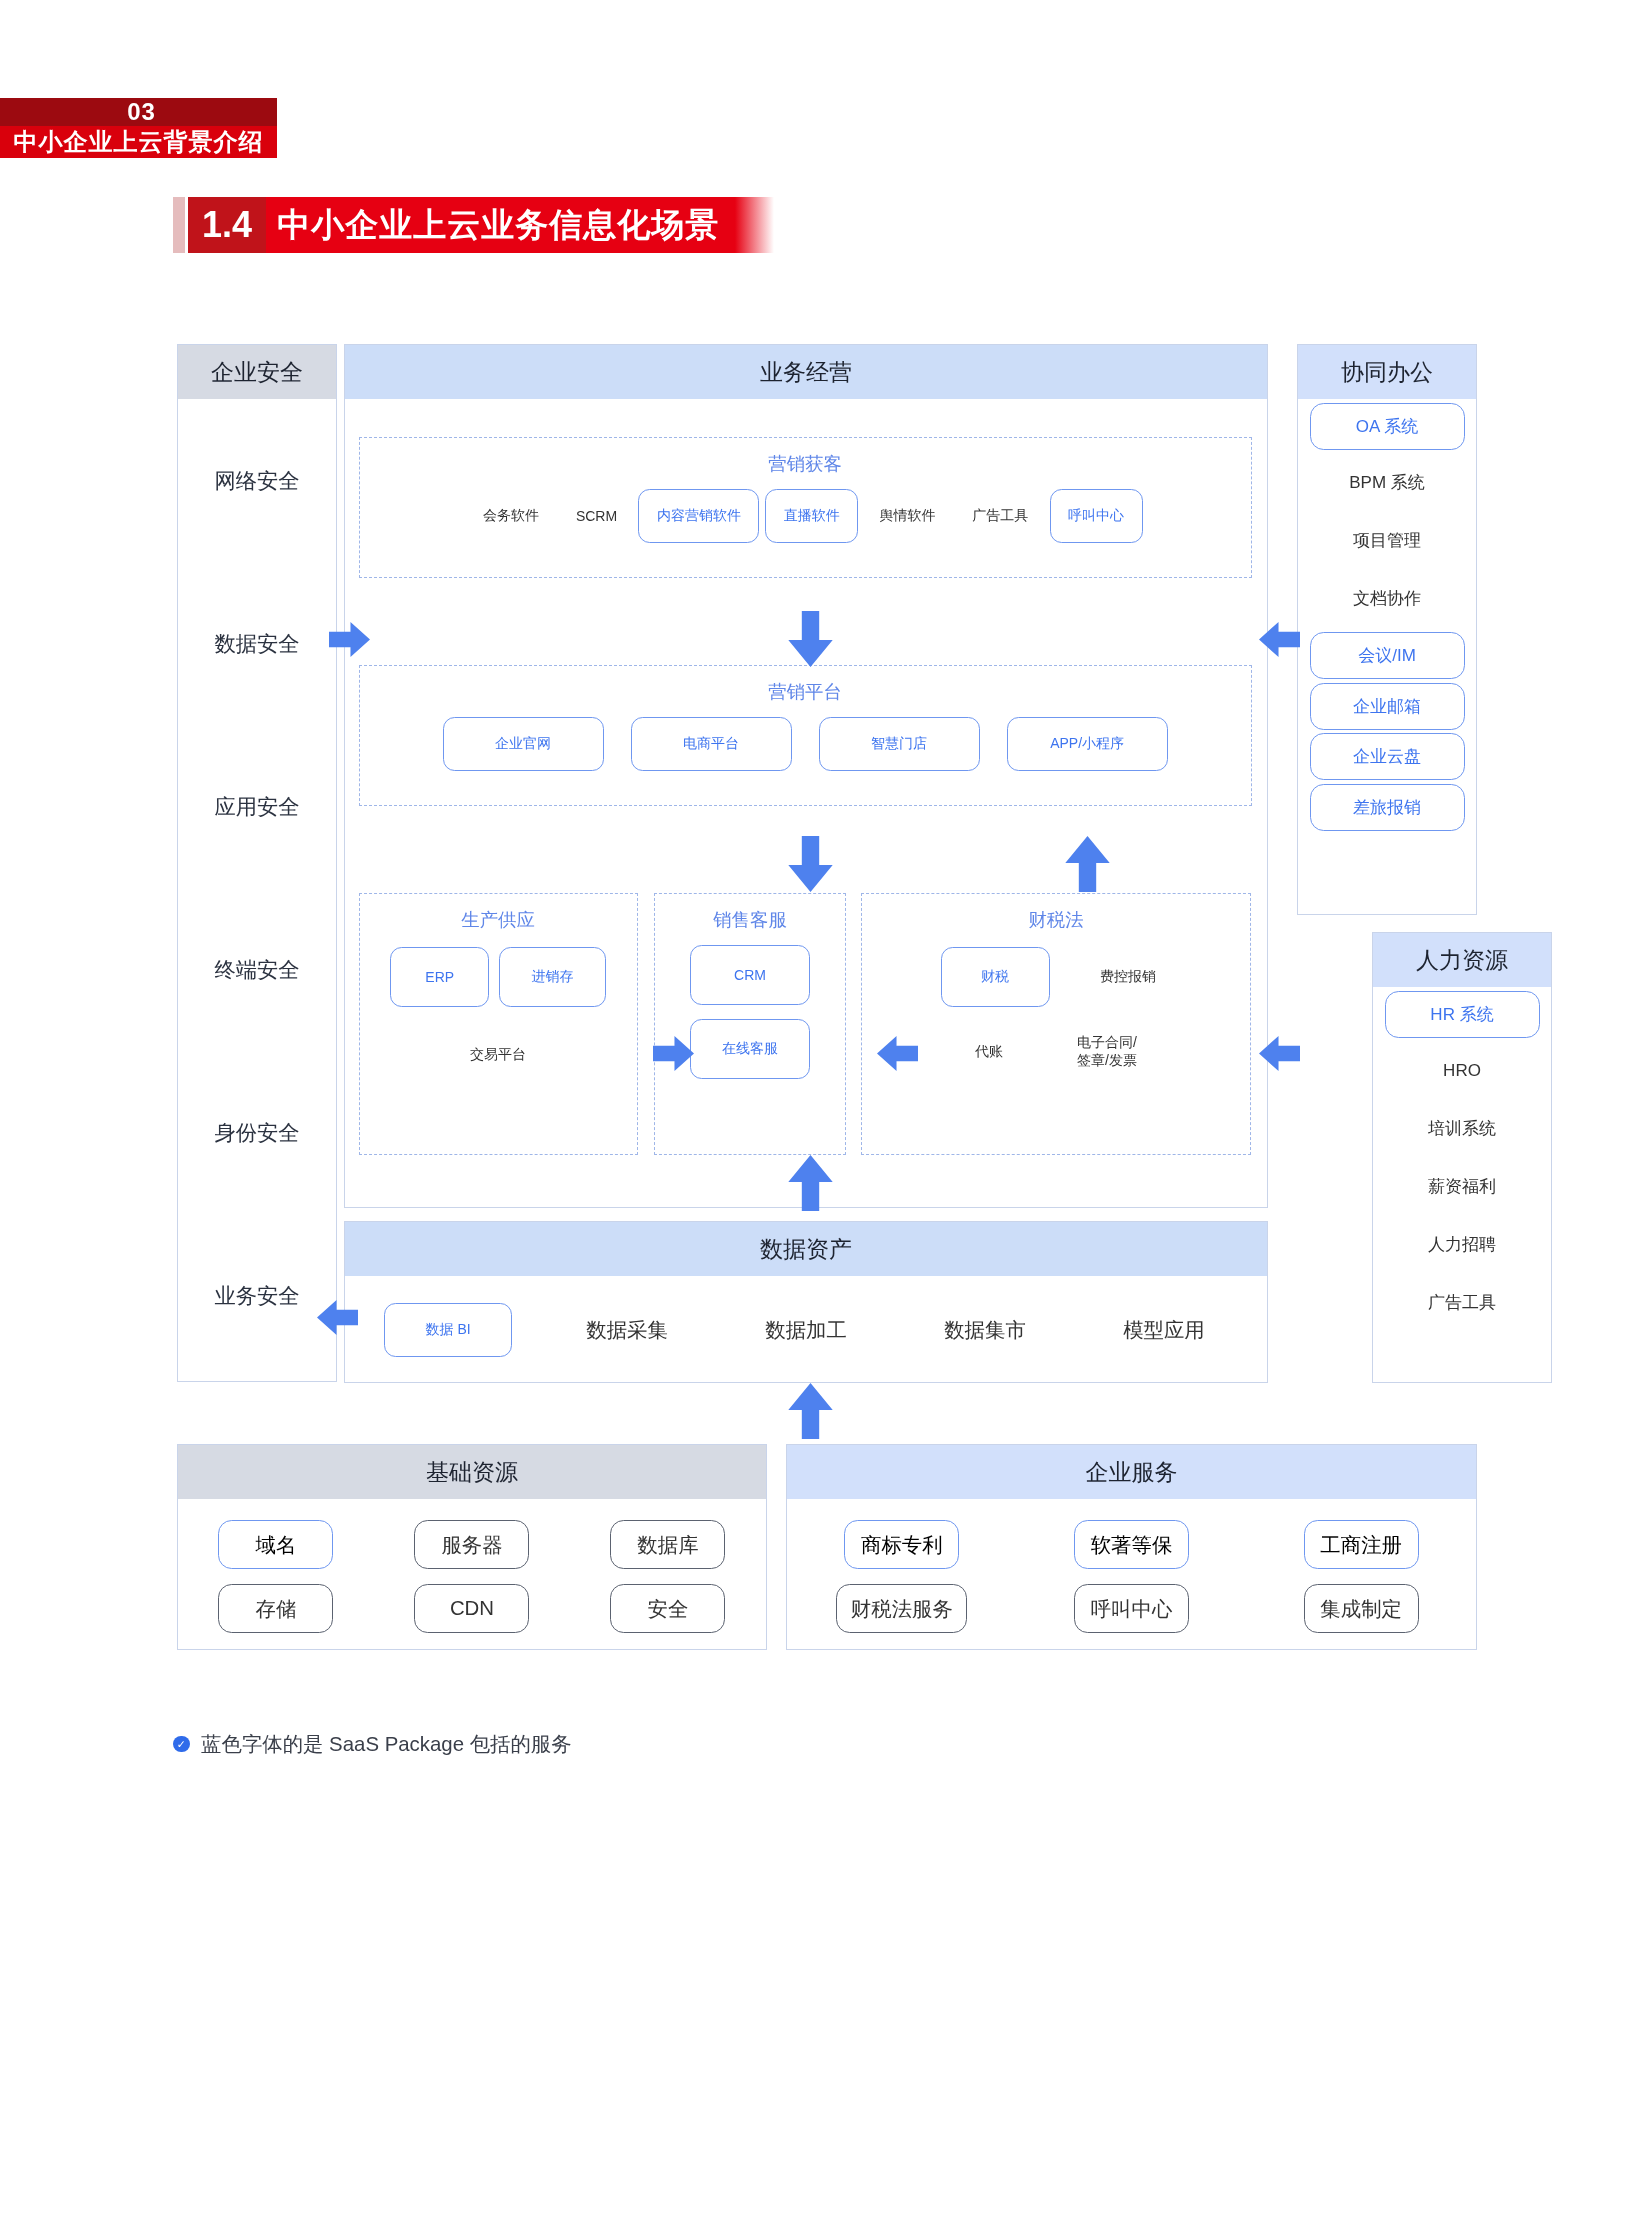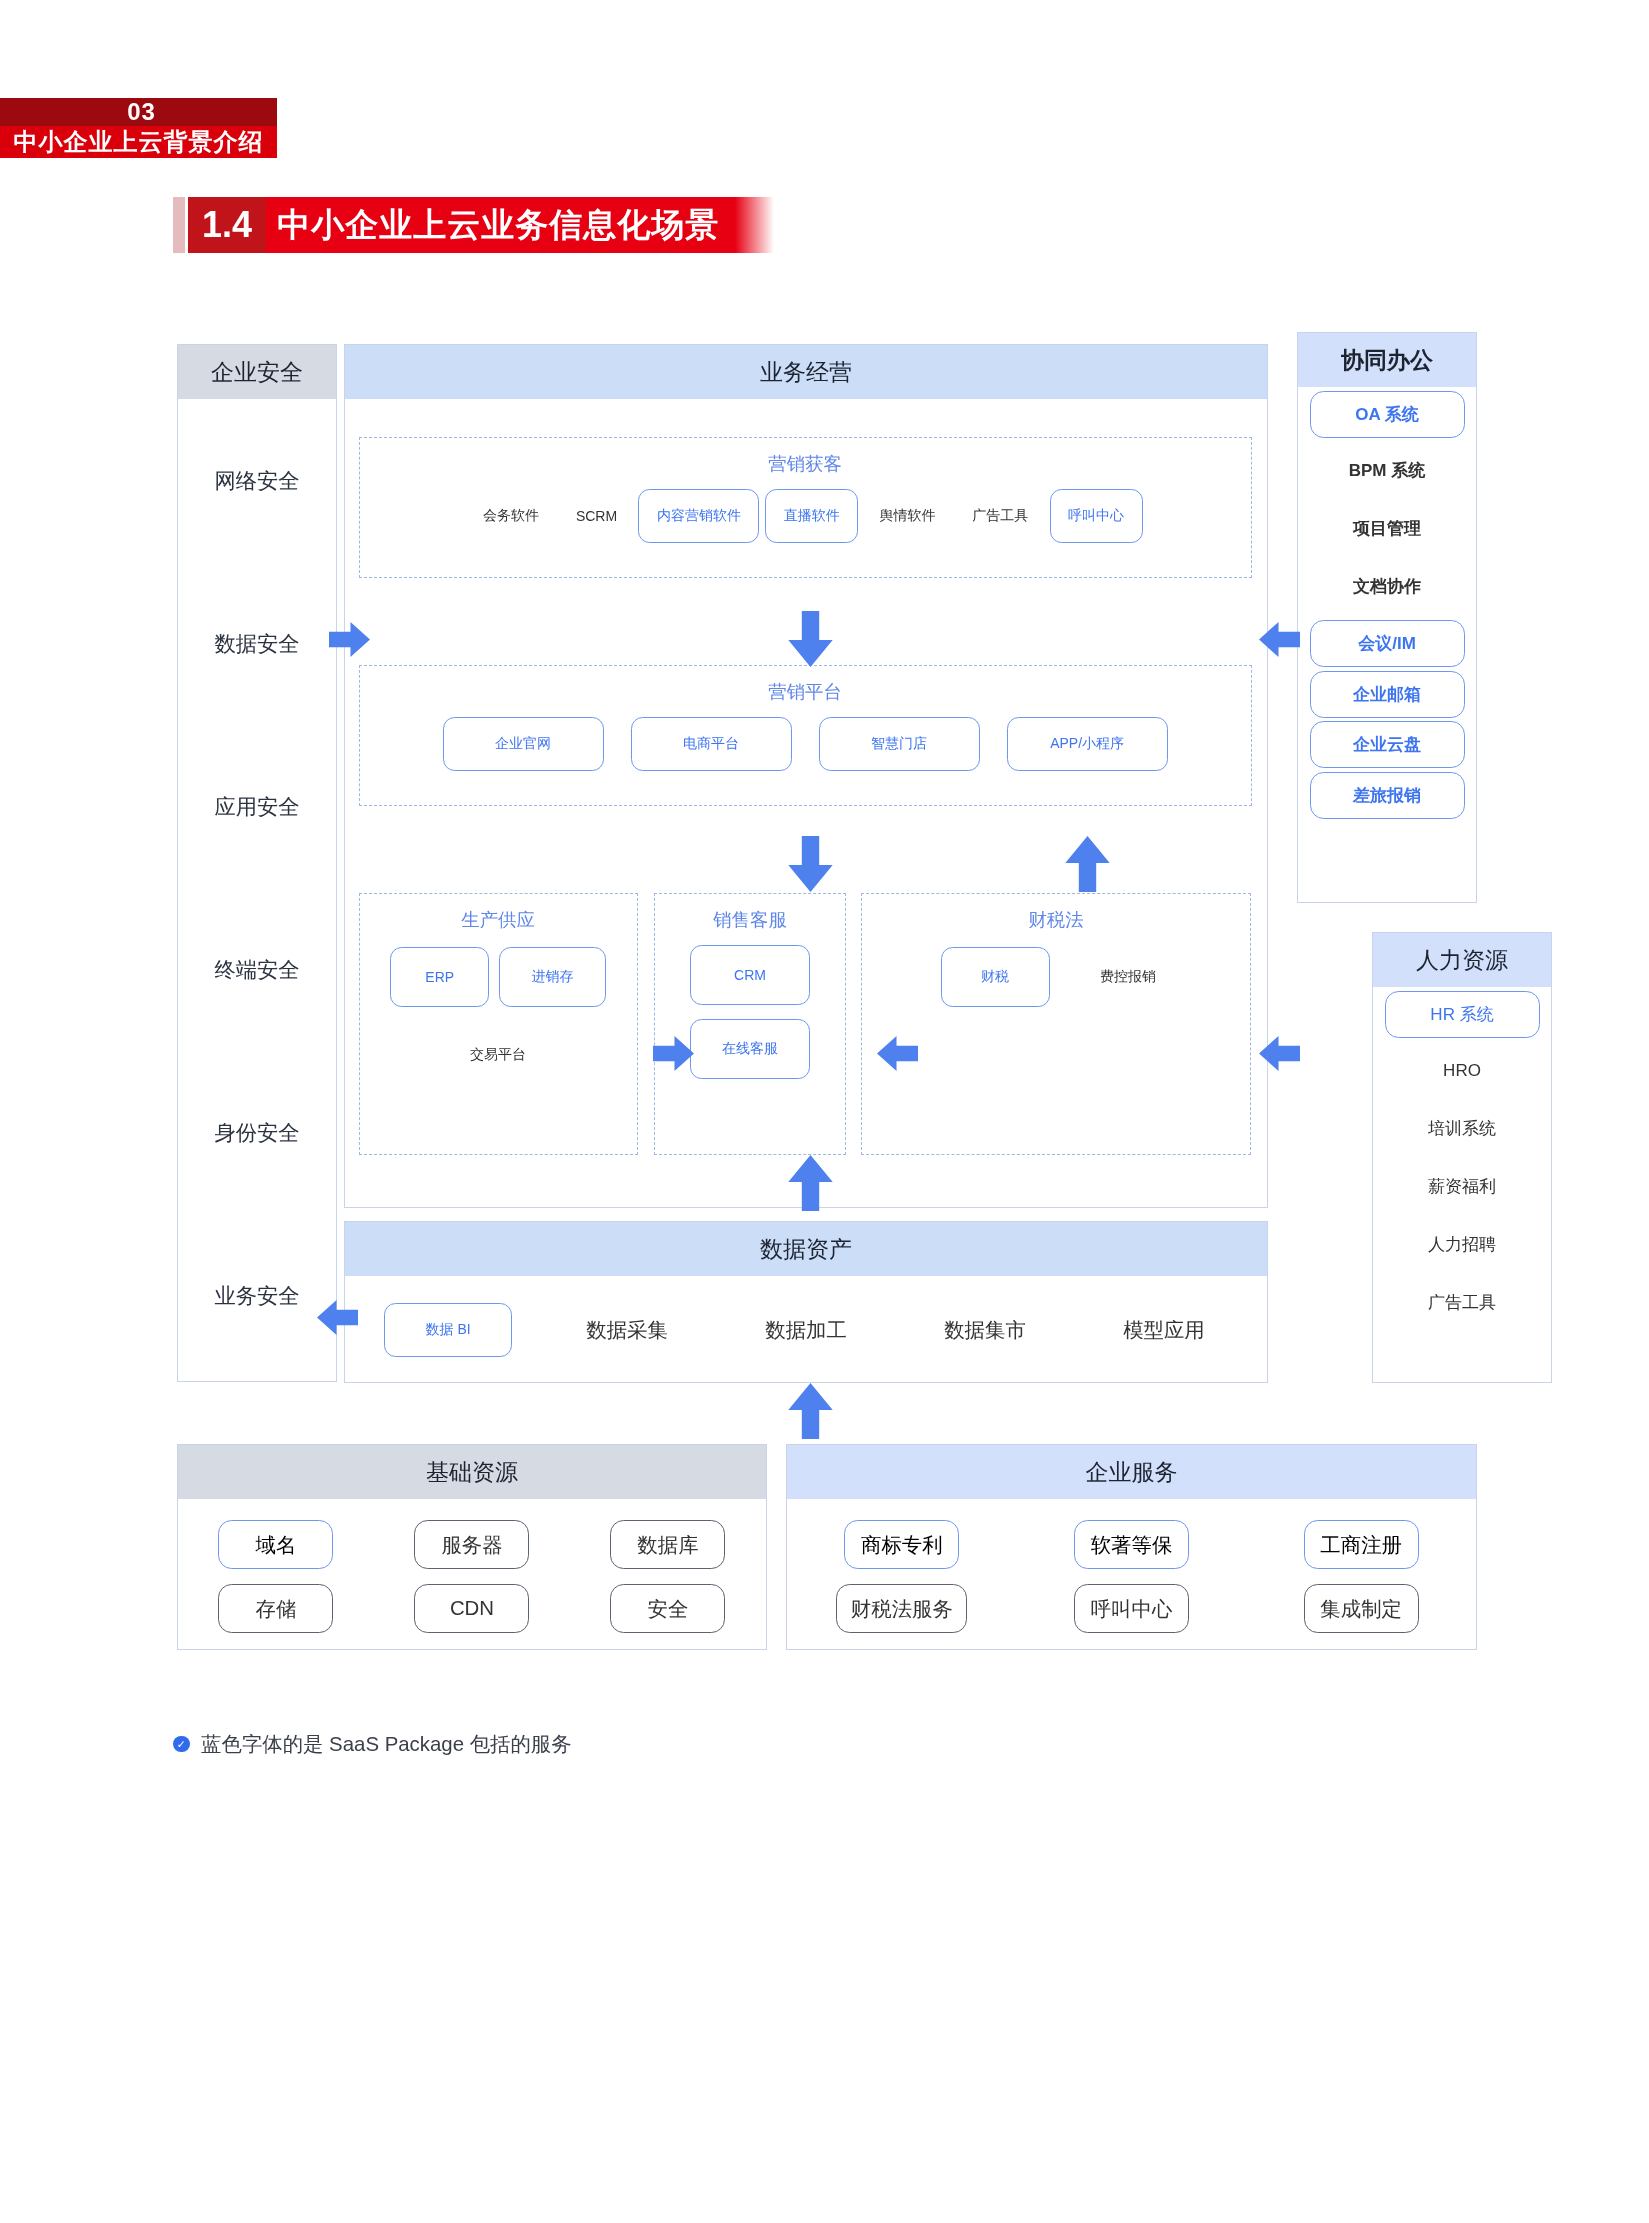--- a/index.html
+++ b/index.html
@@ -97,21 +97,21 @@
   #data-panel{left:344px;top:1221px;width:924px;height:162px;}
   .data-row{
     display:flex;align-items:center;height:107px;padding:0 13.6px;
   }
   .data-cell{
     flex:1;display:flex;align-items:center;justify-content:center;
     font-size:20.4px;color:#333;
   }
 
   
-  #oa-panel{left:1297px;top:332px;width:180px;height:571px;font-weight:bold;}
+  #oa-panel{left:1297px;top:344px;width:180px;height:571px;}
   #hr-panel{left:1372px;top:932px;width:180px;height:451px;}
   .side-item{
     height:58px;display:flex;align-items:center;justify-content:center;
     font-size:17px;color:#333;margin:0 auto;
   }
   .side-item.boxed{
     border:1.9px solid #6f97f0;border-radius:13.6px;color:#3d74ef;
     width:153px;height:45px;margin:3.9px auto;
   }
 
@@ -216,20 +216,25 @@
       <div class="chip boxed" style="width:120px;height:60px;">在线客服</div>
     </div>
   </div>
 
   <div class="dashed-zone" style="left:516px;top:548px;width:390px;height:262px;">
     <div class="zone-title">财税法</div>
     <div class="chips" style="margin-top:15.5px;gap:35px;">
       <div class="chip boxed" style="width:109px;height:60px;">财税</div>
       <div class="chip plain">费控报销</div>
     </div>
+    <div class="chips" style="margin-top:17.5px;gap:43px;">
+      <div class="chip plain">代账</div>
+      <div class="chip plain" style="white-space:pre-line;text-align:center;line-height:1.25;height:auto;">电子合同/
+签章/发票</div>
+    </div>
   </div>
 </div>
 
 <div class="panel" id="data-panel">
   <div class="panel-head head-blue">数据资产</div>
   <div class="data-row">
     <div class="data-cell">
       <span class="chip boxed" style="width:128px;height:54px;">数据 BI</span>
     </div>
     <div class="data-cell">数据采集</div>

